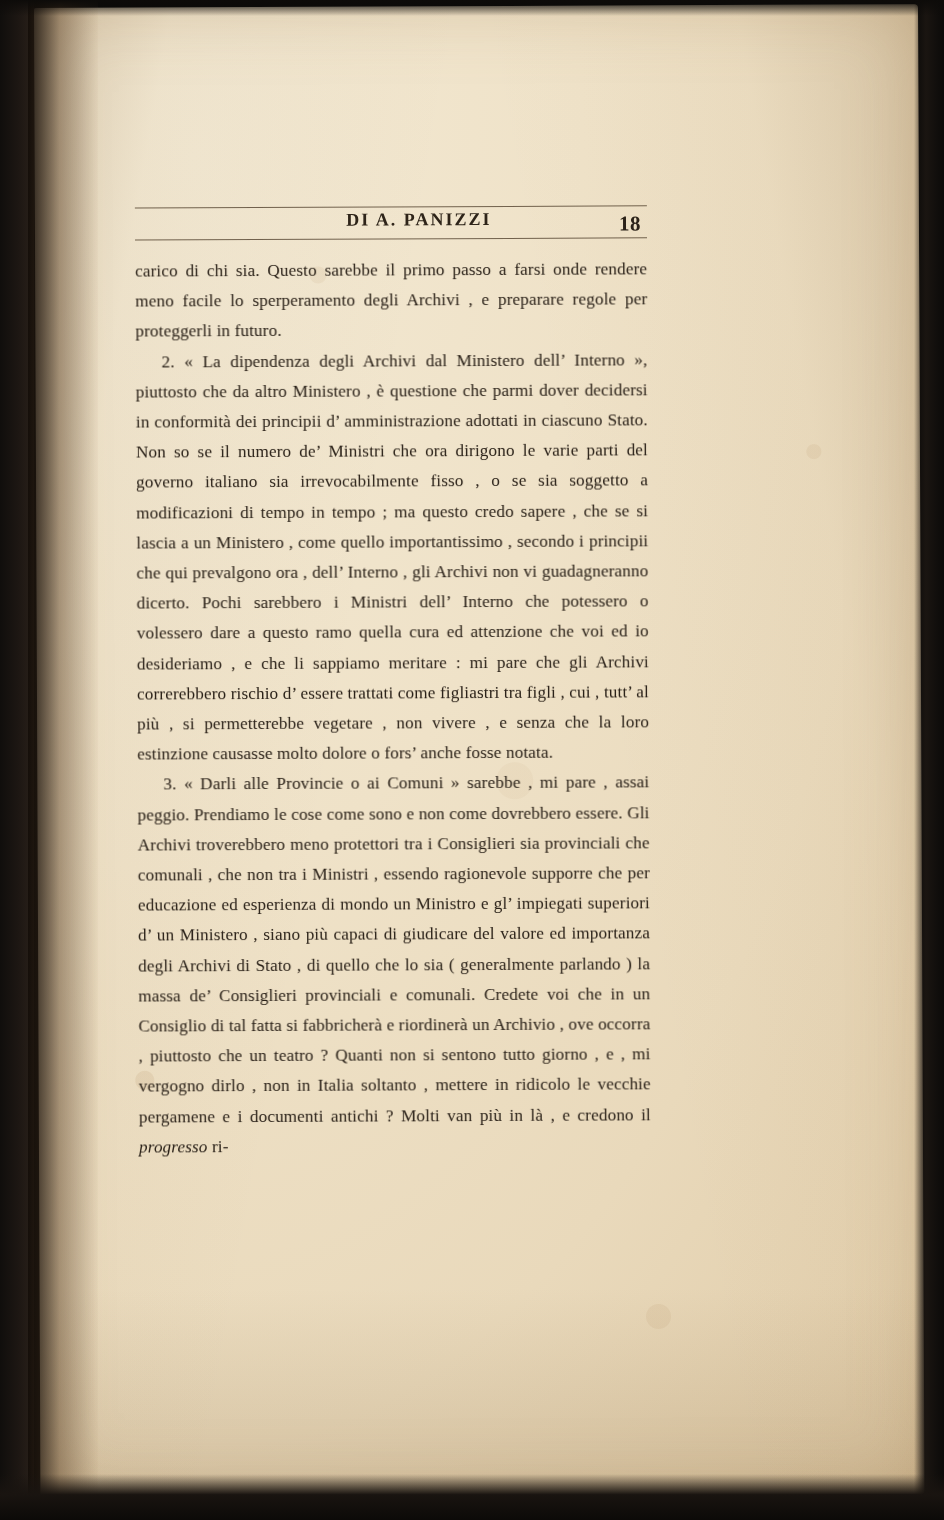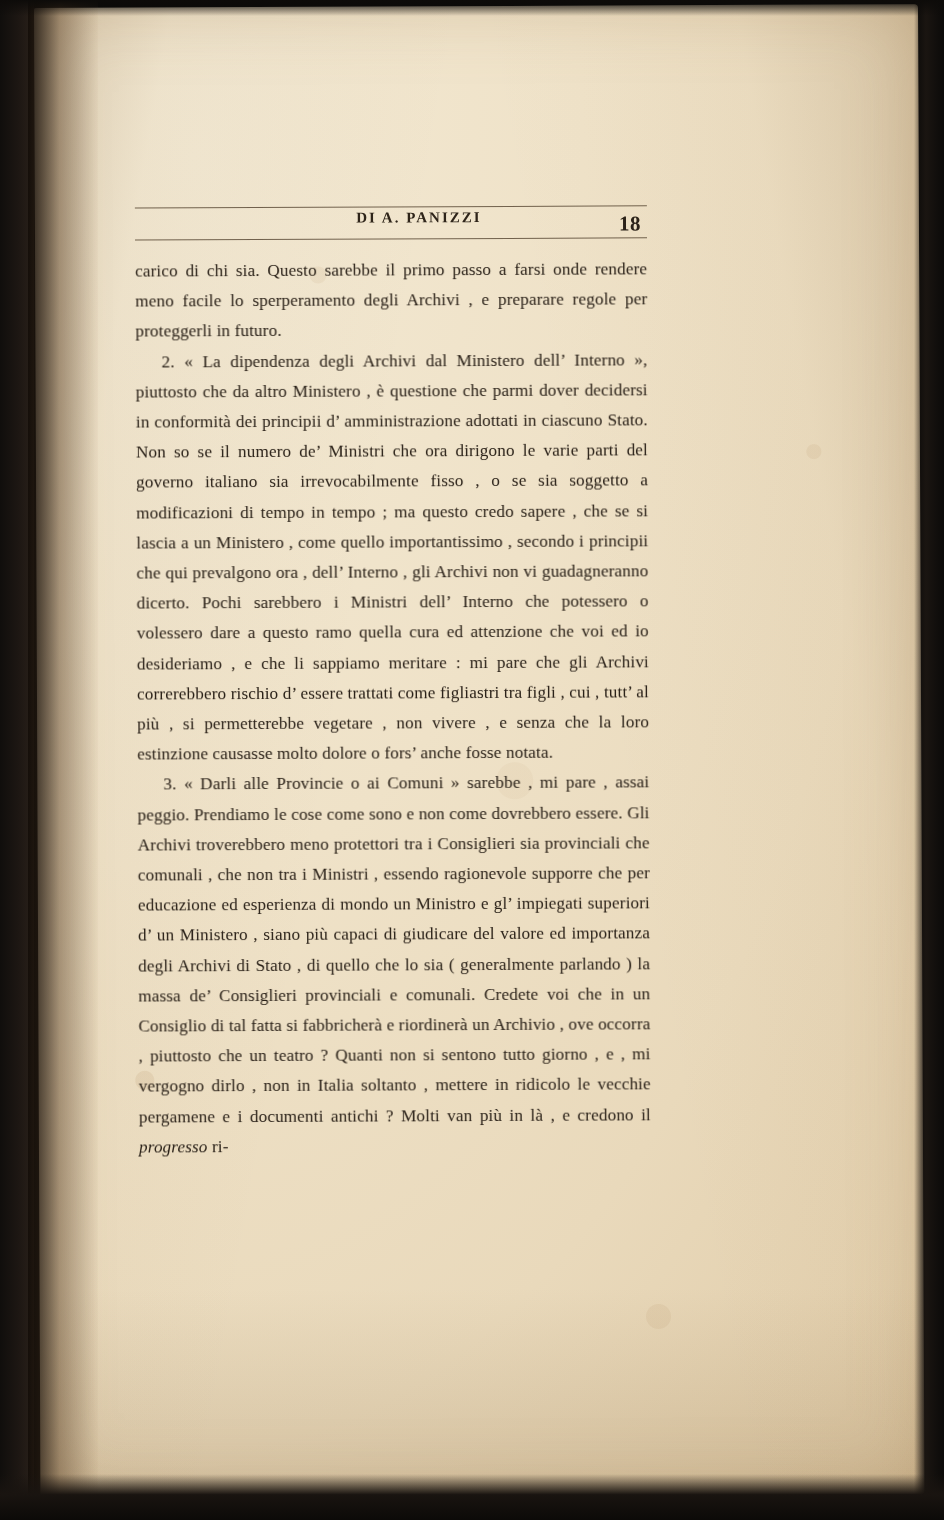--- a/index.html
+++ b/index.html
@@ -111,21 +111,21 @@
   .header {
     display: flex;
     align-items: baseline;
     justify-content: center;
     position: relative;
     height: 26px;
     padding: 2px 0 3px;
   }
   .running-title {
     font-family: "Liberation Serif", serif;
-    font-size: 15px;
+    font-size: 18px;
     letter-spacing: 2.0px;
     color: #2e2419;
     font-weight: 700;
     margin-left: 56px;
   }
   .folio {
     position: absolute;
     right: 6px;
     bottom: 1px;
     font-size: 21px;

